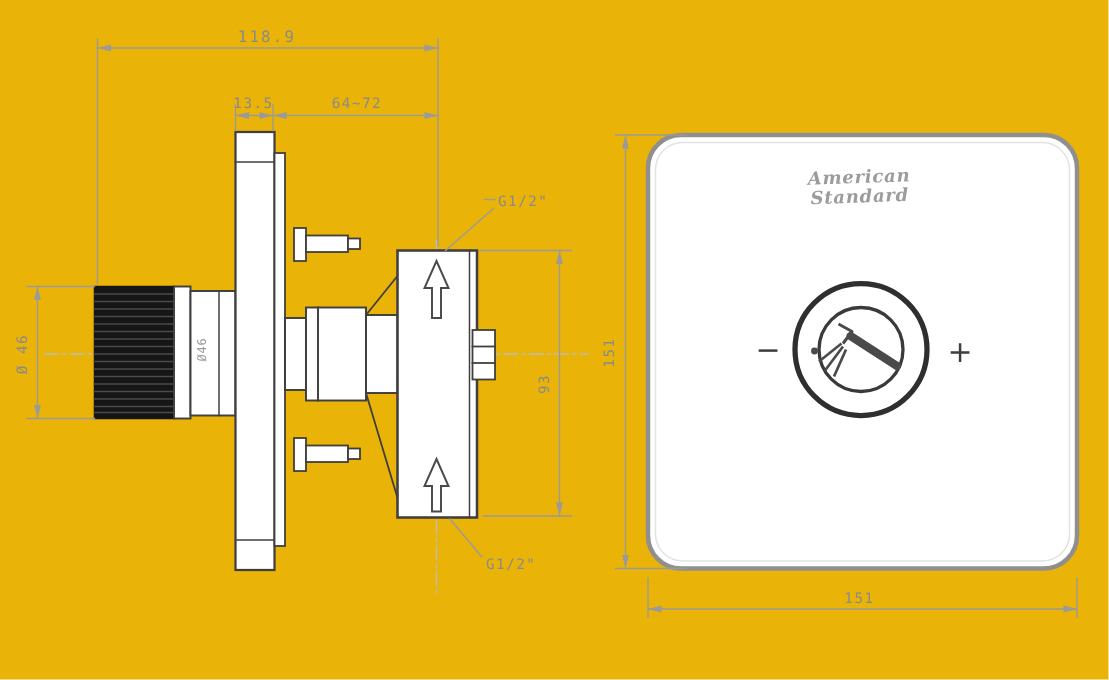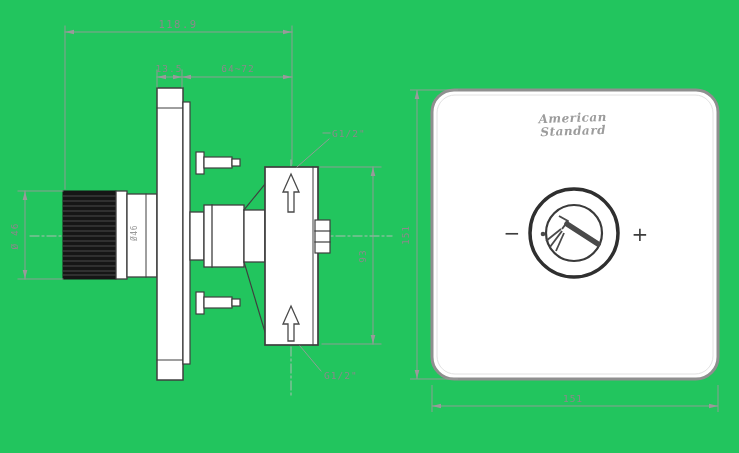--- a/index.html
+++ b/index.html
@@ -1,16 +1,16 @@
 <!DOCTYPE html>
 <html><head>
 <meta charset="utf-8">
 <style>
   html,body{margin:0;padding:0;background:#ffffff;width:739px;height:453px;overflow:hidden;}
-  .stage{position:relative;width:739px;height:453px;background:#22c55e;font-family:"DejaVu Sans Mono","Liberation Mono",monospace;text-align:center;}
+  .stage{position:relative;width:739px;height:453px;background:#eab308;font-family:"DejaVu Sans Mono","Liberation Mono",monospace;text-align:center;}
   svg{display:block;}
   text{fill:#8a8a8a;}
   .dim{font-size:10.5px;letter-spacing:1.5px;fill:#8a8a8a;}
   .dim-sm{font-size:9.5px;letter-spacing:1px;fill:#8a8a8a;}
   .dim-xs{font-size:8px;letter-spacing:0.5px;fill:#9a9a9a;}
   .logo{font-family:"DejaVu Serif","Liberation Serif",serif;font-style:italic;font-weight:bold;font-size:12px;fill:#9c9c9c;letter-spacing:0.5px;}
   .sym{font-family:"DejaVu Sans","Liberation Sans",sans-serif;font-size:20px;fill:#3d3d3d;}
 </style>
 </head>
 <body>

